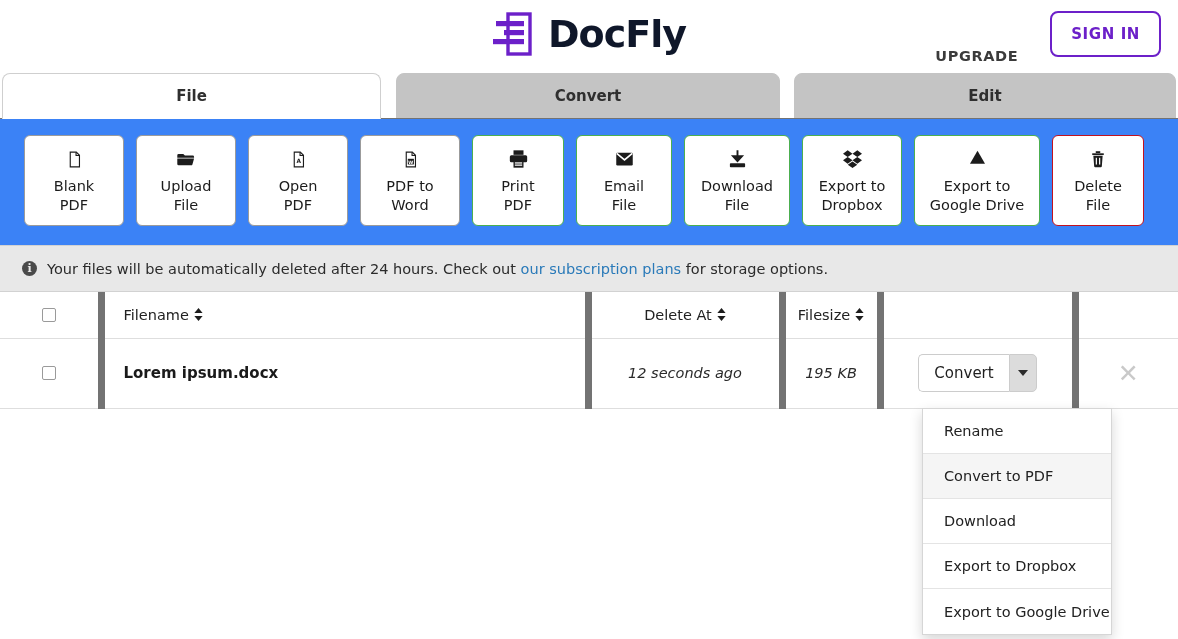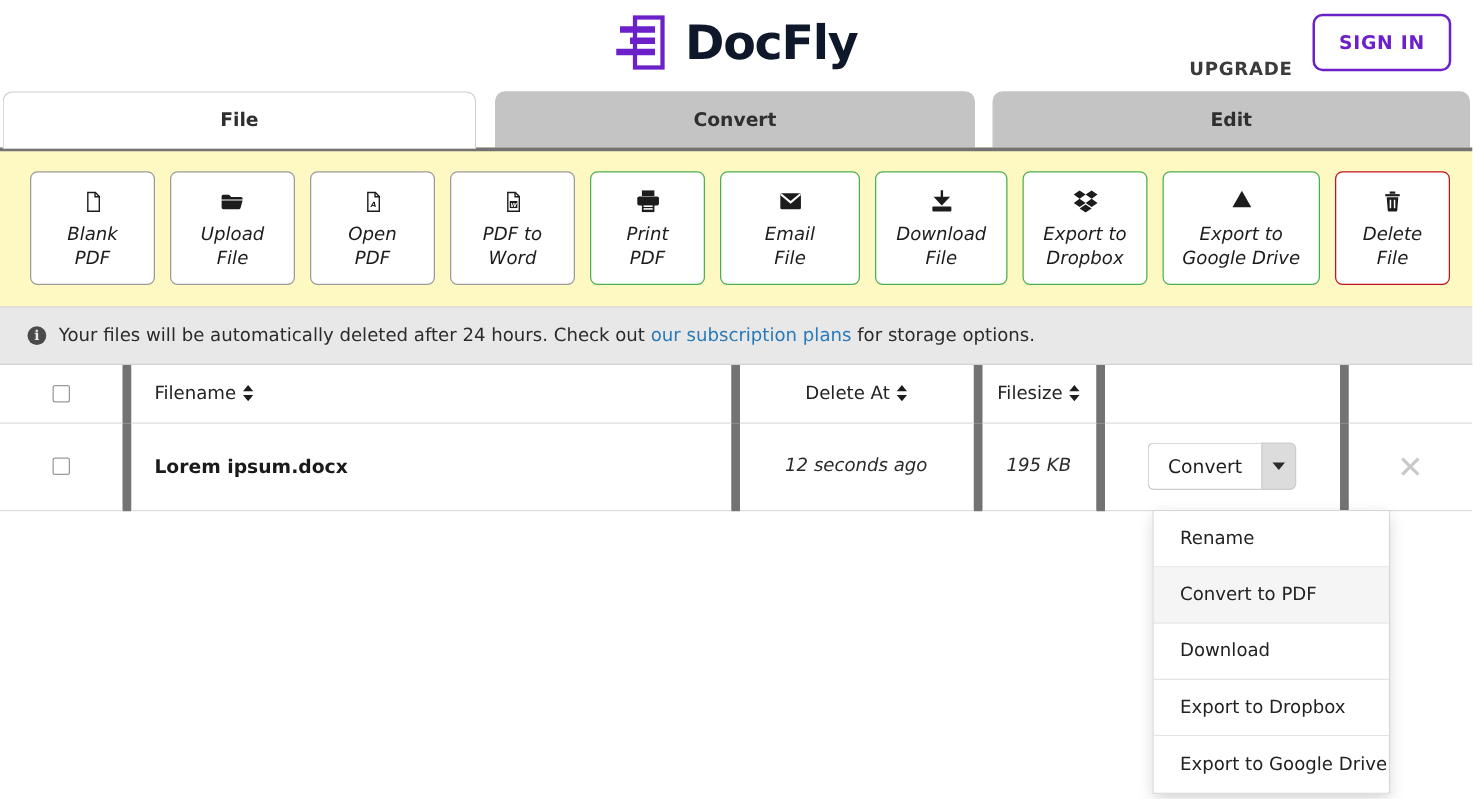--- a/index.html
+++ b/index.html
@@ -52,20 +52,21 @@
     border: 2px solid #6c20c9;
     border-radius: 8px;
     color: #6c20c9;
     background: #fff;
     font-size: 15px;
     font-weight: bold;
     letter-spacing: .6px;
     padding: 12px 19px;
     cursor: pointer;
     font-family: "DejaVu Sans", sans-serif;
+    margin-left: 16px;
   }
 
   
   .tabs {
     position: relative;
     height: 46px;
     margin-top: 6px;
   }
   .tab {
     position: absolute;
@@ -91,26 +92,25 @@
     background: #c4c4c4;
     border: 1px solid #c4c4c4;
   }
   .tab-0 { left: 2px;   width: 379px; }
   .tab-1 { left: 396px; width: 384px; }
   .tab-2 { left: 794px; width: 382px; }
 
   
   .panel {
     position: relative;
-    border-top: 3px solid #737373;
+    border-top: 1px solid #737373;
     margin-top: -1px;
-    background: #fef9c3;
+    background: #3b82f6;
     height: 127px;
     z-index: 1;
-    font-style: italic;
   }
   .toolbar {
     display: flex;
     gap: 12px;
     padding: 16px 0 0 24px;
   }
   .tool-btn {
     border: 1px solid #9b9b9b;
     border-radius: 6px;
     background: #ffffff;
@@ -136,21 +136,21 @@
     line-height: 1.32;
     color: #1c1c1c;
     white-space: pre-line;
     font-family: "DejaVu Sans", sans-serif;
   }
   .w-blank  { width: 100px; }
   .w-upload { width: 100px; }
   .w-open   { width: 100px; justify-content: flex-end; }
   .w-word   { width: 100px; }
   .w-print  { width: 92px;  }
-  .w-email  { width: 112px; }
+  .w-email  { width: 96px; }
   .w-down   { width: 106px; }
   .w-drop   { width: 100px; }
   .w-gdrive { width: 126px; }
   .w-del    { width: 92px;  }
 
   
   .notice {
     background: #e8e8e8;
     border-top: 1px solid #d2d2d2;
     border-bottom: 1px solid #d2d2d2;

